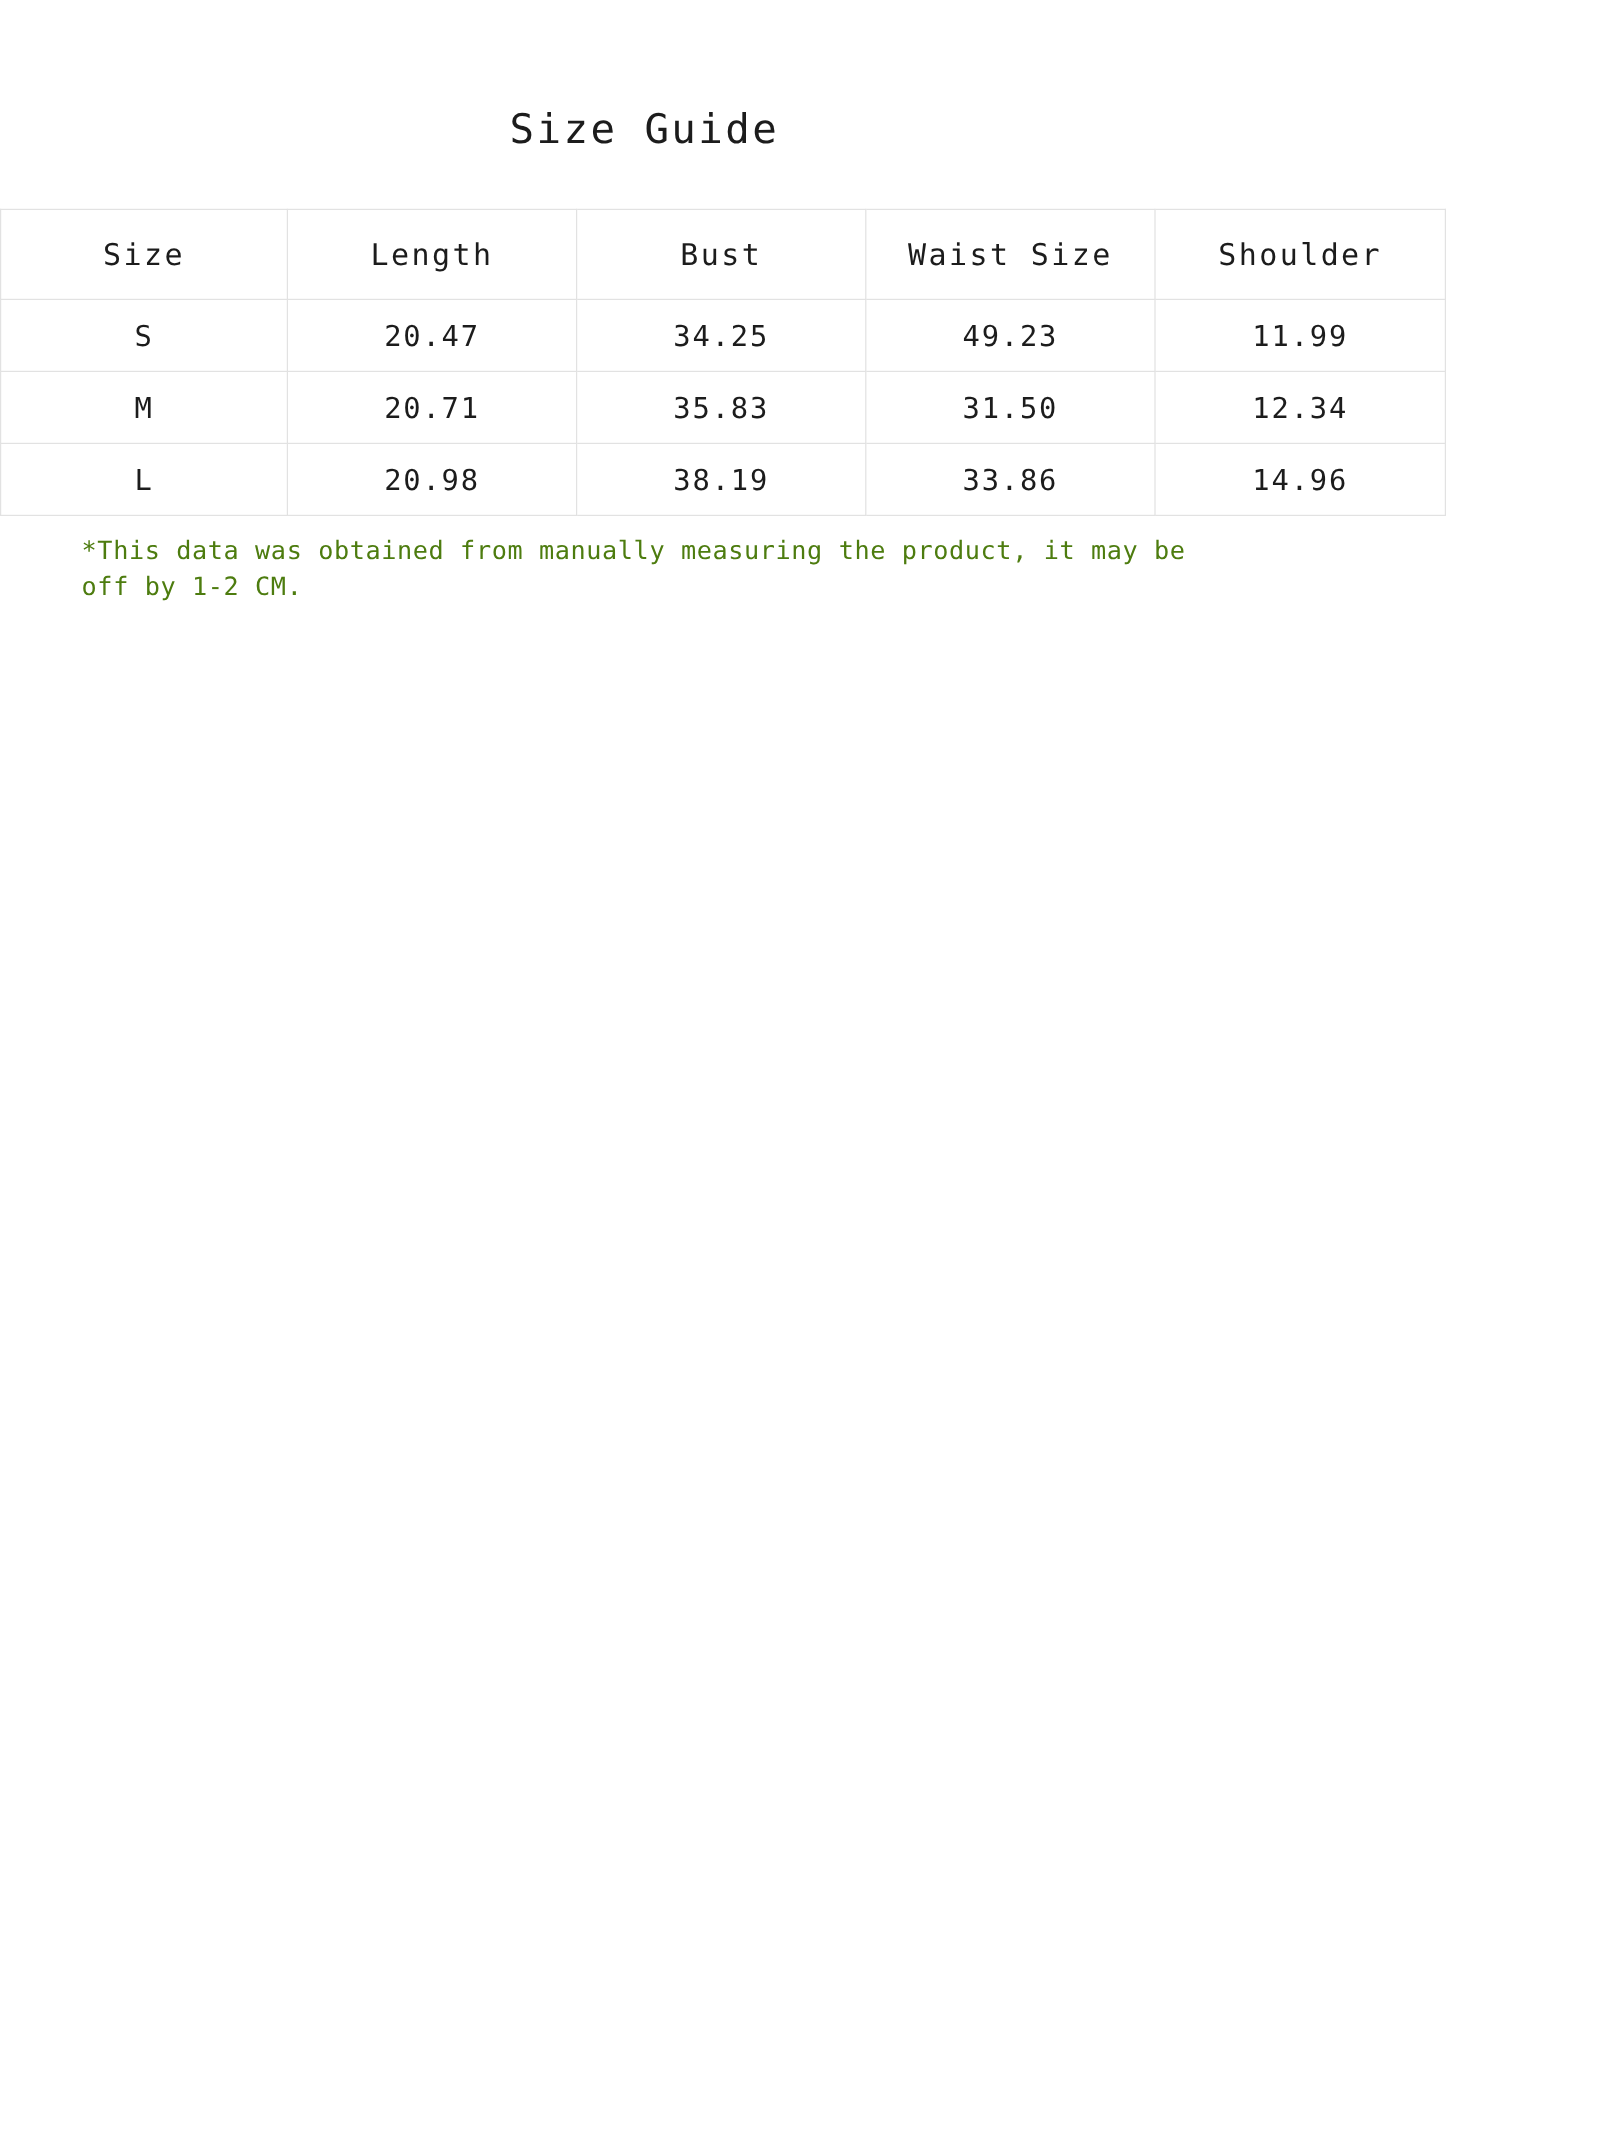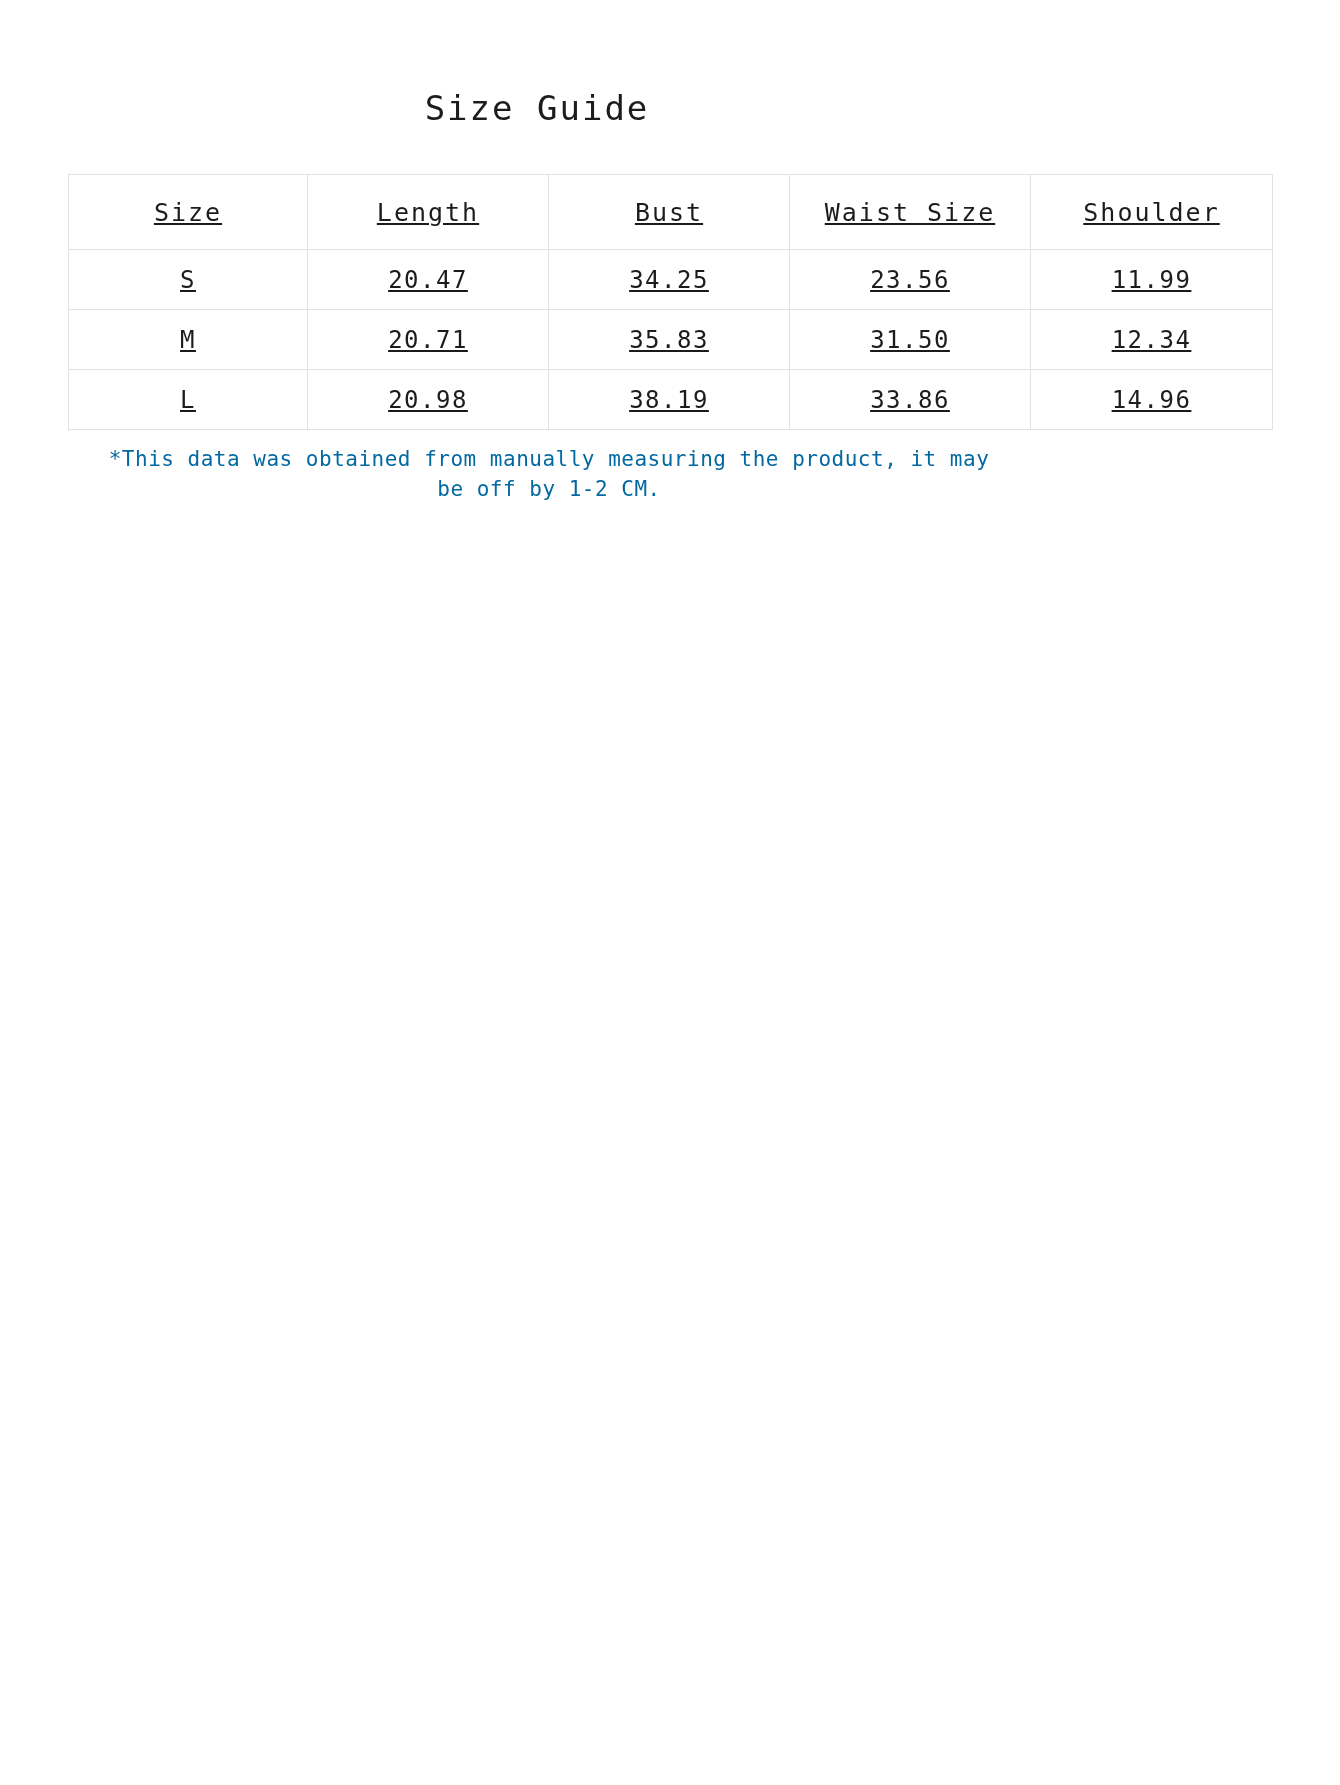--- a/index.html
+++ b/index.html
@@ -32,23 +32,21 @@
     letter-spacing: 2px;
     color: #1c1c1c;
     margin: 0;
     padding-top: 58px;
     padding-bottom: 0;
     line-height: 44px;
   }
 
   .table-wrap {
     margin-top: 44px;
-    padding-left: 68px;
     padding-right: 68px;
-    text-decoration: underline;
   }
 
   table.size-table {
     width: 1204px;
     border-collapse: collapse;
     table-layout: fixed;
     background: #fff;
   }
 
   table.size-table td,
@@ -75,27 +73,26 @@
   }
 
   table.size-table col.c-size    { width: 239px; }
   table.size-table col.c-length  { width: 241px; }
   table.size-table col.c-bust    { width: 241px; }
   table.size-table col.c-waist   { width: 241px; }
   table.size-table col.c-shoulder{ width: 242px; }
 
   .footnote {
     margin-top: 14px;
-    padding-left: 92px;
+    padding-left: 68px;
     padding-right: 68px;
-    text-align: center;
     font-family: "DejaVu Sans Mono", "Liberation Mono", monospace;
     font-size: 21px;
     letter-spacing: 0.5px;
-    color: #0369a1;
+    color: #4d7c0f;
     line-height: 30px;
   }
 </style>
 </head>
 <body>
 
 <div class="page">
 
   <h1 class="page-title">Size Guide</h1>
 
@@ -115,21 +112,21 @@
           <th>Bust</th>
           <th>Waist Size</th>
           <th>Shoulder</th>
         </tr>
       </thead>
       <tbody>
         <tr>
           <td>S</td>
           <td>20.47</td>
           <td>34.25</td>
-          <td>23.56</td>
+          <td>49.23</td>
           <td>11.99</td>
         </tr>
         <tr>
           <td>M</td>
           <td>20.71</td>
           <td>35.83</td>
           <td>31.50</td>
           <td>12.34</td>
         </tr>
         <tr>

